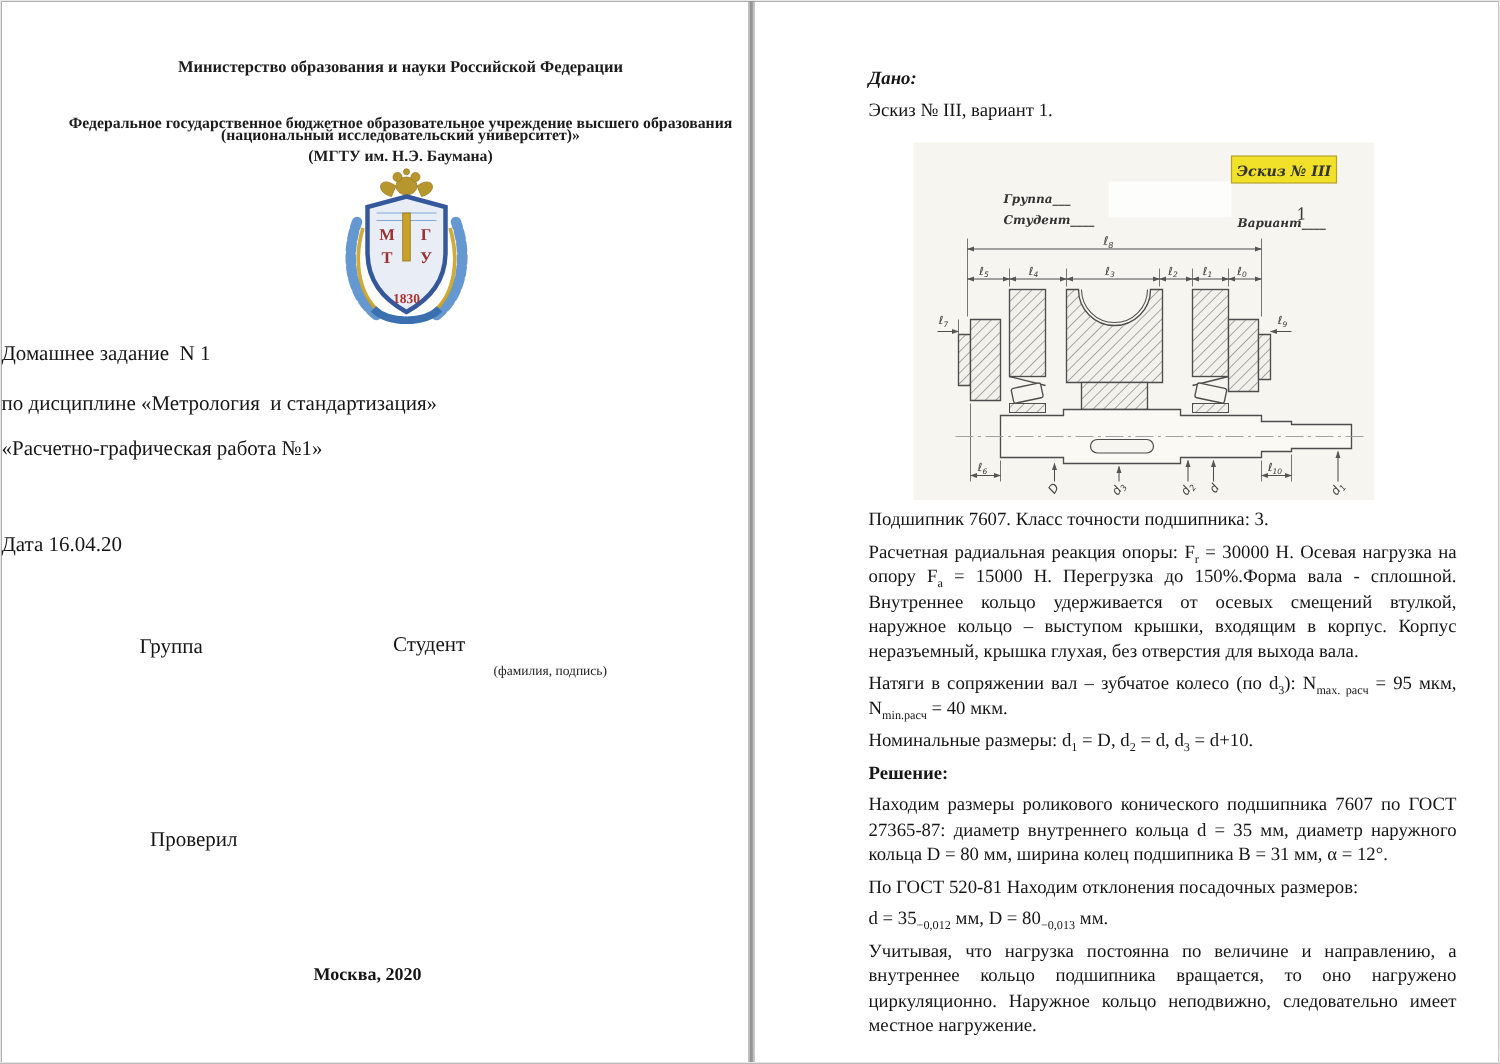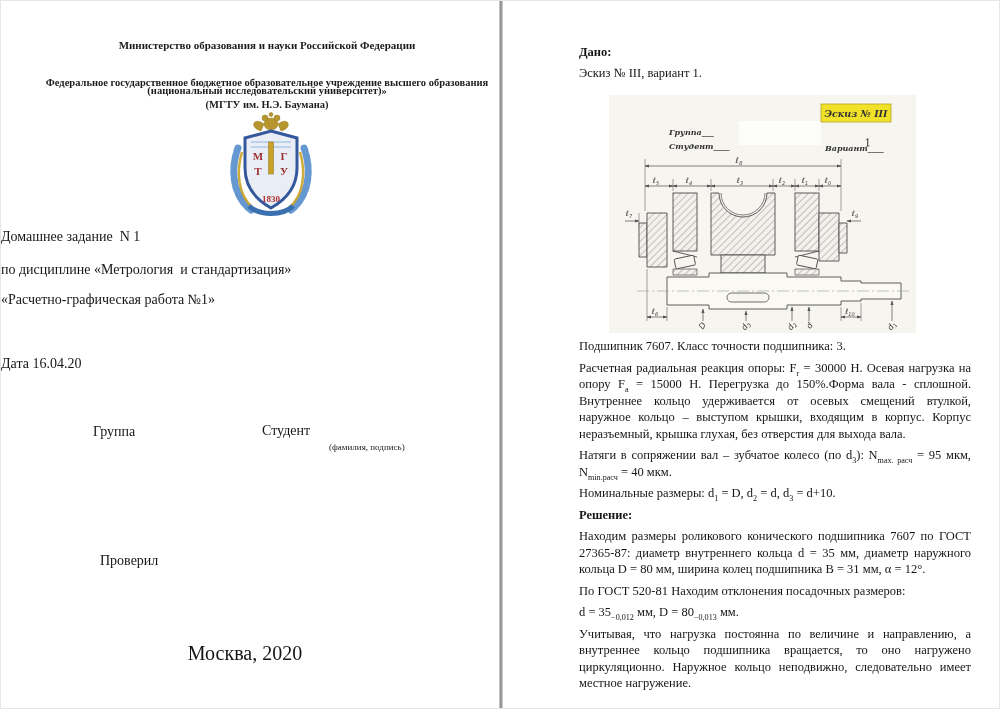--- a/index.html
+++ b/index.html
@@ -21,27 +21,27 @@
   .hdr3{top:70px;font-size:10.5px;}
   .hdr4{top:84px;font-size:10.5px;}
   .hdr5{top:98px;font-size:10.5px;}
   .titleline{left:0;width:498px;text-align:left;font-size:14px;white-space:pre;}
   .t1{top:228px;}  .t2{top:261px;}  .t3{top:291px;}
   .dateline{top:355px;left:0;width:498px;text-align:left;font-size:14px;}
   .grp{left:92px;top:423px;font-size:14px;}
   .stud{left:261px;top:422px;font-size:14px;}
   .studnote{left:328px;top:441px;font-size:9px;color:#222;}
   .checked{left:99px;top:552px;font-size:14px;}
-  .footerline{top:641px;left:0;width:488px;text-align:center;font-size:20px;}
+  .footerline{top:641px;left:0;width:488px;text-align:center;font-size:12px;font-weight:bold;}
 
   .emb-l{font:bold 11px "Liberation Serif",serif;fill:#9c2f2f;}
   .emb-y{font:bold 9px "Liberation Serif",serif;fill:#b03030;}
 
   
-  .given-h{left:76px;top:44px;font-size:12.5px;font-weight:bold;}
+  .given-h{left:76px;top:44px;font-size:12.5px;font-weight:bold;font-style:italic;}
   .given-l{left:76px;top:65px;font-size:12.5px;}
   .scan{left:106px;top:94px;width:307px;height:238px;background:#f7f5f0;
         box-shadow:0 0 0 1px #efede8 inset;}
   .textcol{position:absolute;left:76px;top:337px;width:392px;font-size:12.5px;
            line-height:16.5px;text-align:justify;}
   .textcol p{margin:0 0 5px 0;}
   .textcol p.heading{font-weight:bold;text-align:left;}
   sub{font-size:0.65em;line-height:0;}
 
   

